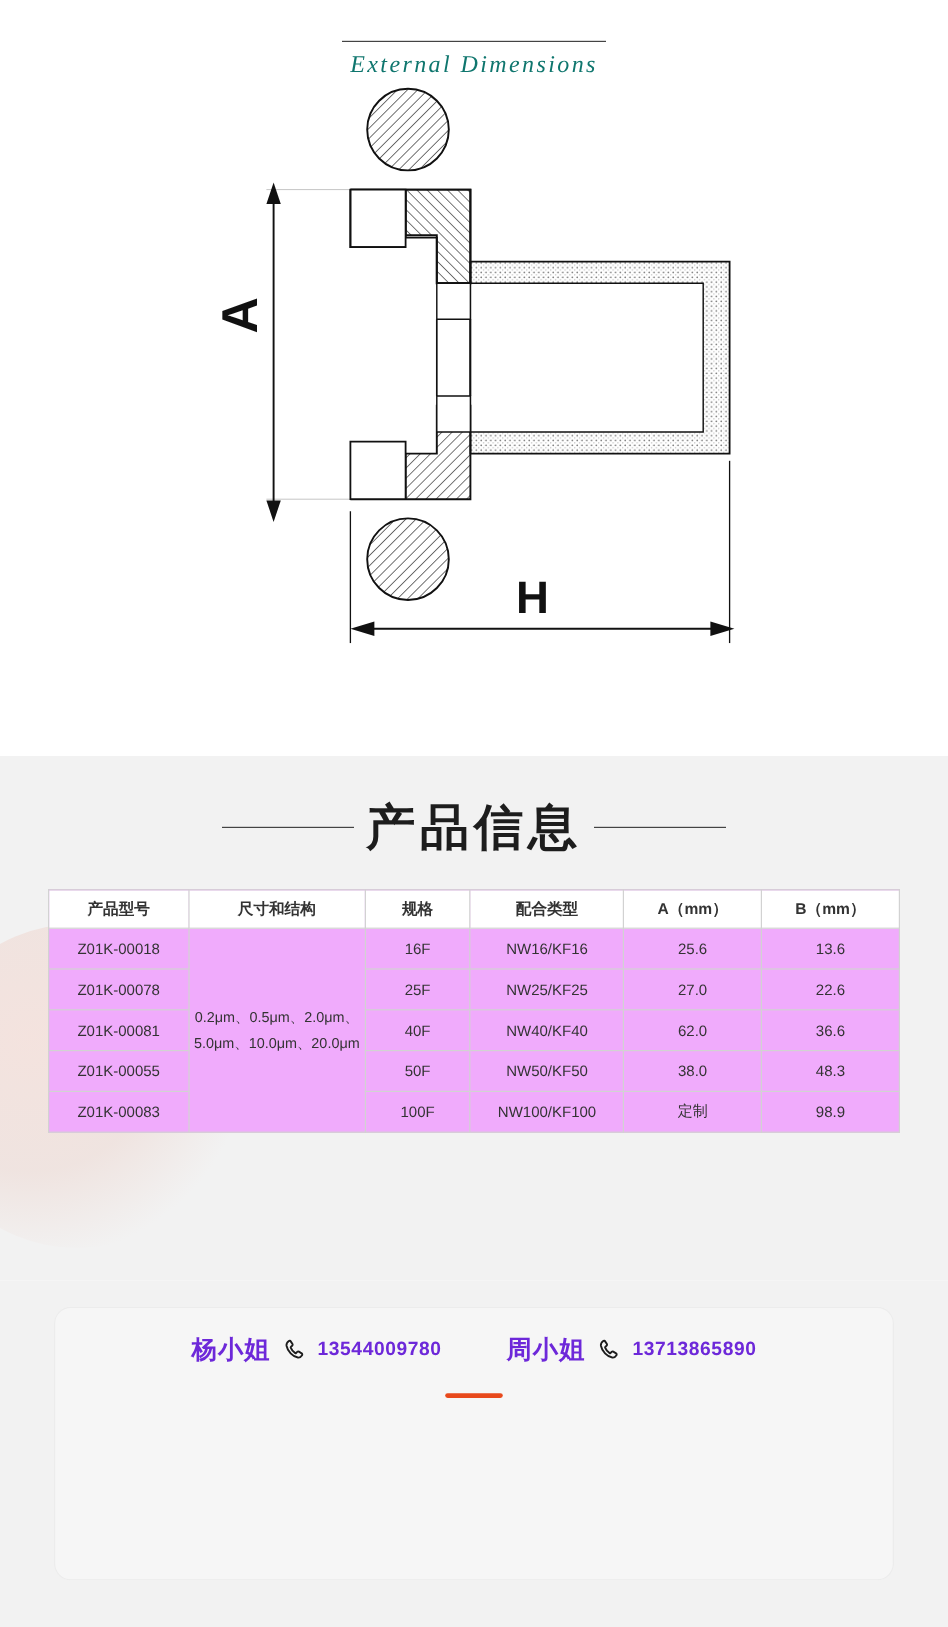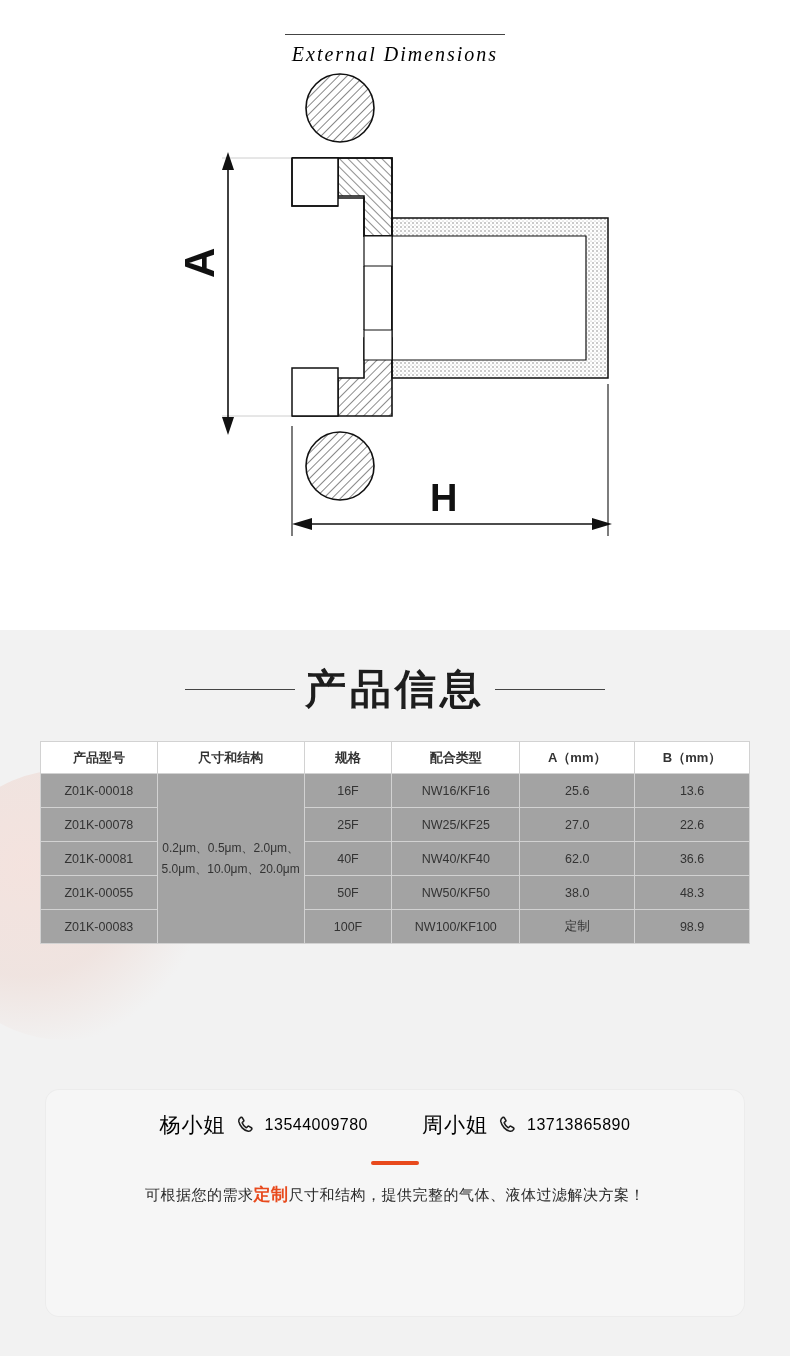--- a/index.html
+++ b/index.html
@@ -39,21 +39,21 @@
     color: #1d1d1d;
     padding: 0 10px;
     line-height: 1.15;
   }
   .head-en {
     margin-top: 8px;
     font-family: "Liberation Serif", serif;
     font-style: italic;
     font-size: 20px;
     letter-spacing: 2px;
-    color: #000000;
+    color: #0f766e;
   }
 
   .drawing { position: relative; width: 790px; height: 470px; }
   .drawing svg { display: block; }
 
   
   .sec-info {
     width: 790px;
     height: 437px;
     background: #f2f2f2;
@@ -69,21 +69,21 @@
     opacity: .9;
   }
   .sec-info .head-block { padding-top: 36px; position: relative; z-index: 2; }
 
   table.spec {
     position: relative;
     z-index: 2;
     margin: 28px auto 0 auto;
     border-collapse: collapse;
     width: 710px;
-    background: #a3a3a3;
+    background: #f0abfc;
     font-size: 12.5px;
   }
   table.spec th, table.spec td {
     border: 1px solid #d2d2d2;
     text-align: center;
     color: #333;
     padding: 0;
     height: 34px;
     font-weight: normal;
   }
@@ -129,22 +129,22 @@
     display: flex;
     justify-content: center;
     align-items: center;
     gap: 54px;
   }
   .person {
     display: flex;
     align-items: center;
     gap: 9px;
     font-size: 21px;
-    font-weight: normal;
-    color: #000000;
+    font-weight: bold;
+    color: #6d28d9;
   }
   .person .name { letter-spacing: 1px; }
   .person .tel { font-size: 16px; letter-spacing: 0.5px; }
   .phone-ico { display: inline-block; width: 21px; height: 21px; }
   .divider-bar {
     width: 48px; height: 4px;
     background: #e8491c;
     margin: 22px auto 0 auto;
     border-radius: 2px;
   }
@@ -315,17 +315,14 @@
             <path d="M6.5 2.8c.6-.4 1.4-.2 1.8.4l1.7 2.6c.3.5.2 1.2-.3 1.6l-1.2 1c-.2.2-.3.5-.2.8.6 1.6 2.3 3.9 4.3 5.2.3.2.6.1.8-.1l1.1-1.1c.4-.4 1.1-.5 1.6-.2l2.6 1.6c.6.4.8 1.2.4 1.8-.9 1.4-2.4 2.5-4 2.2C10.2 17.9 5.3 12.6 4.3 7.4 4 5.6 5.2 3.8 6.5 2.8z"></path>
           </svg>
         </span>
         <span class="tel">13713865890</span>
       </div>
 
     </div>
 
     <div class="divider-bar"></div>
 
-    <div class="note">
-      <span>可根据您的需求</span><span class="hl">定制</span><span>尺寸和结构，提供完整的气体、液体过滤解决方案！</span>
-    </div>
   </div>
 </div>
 
 </body></html>

